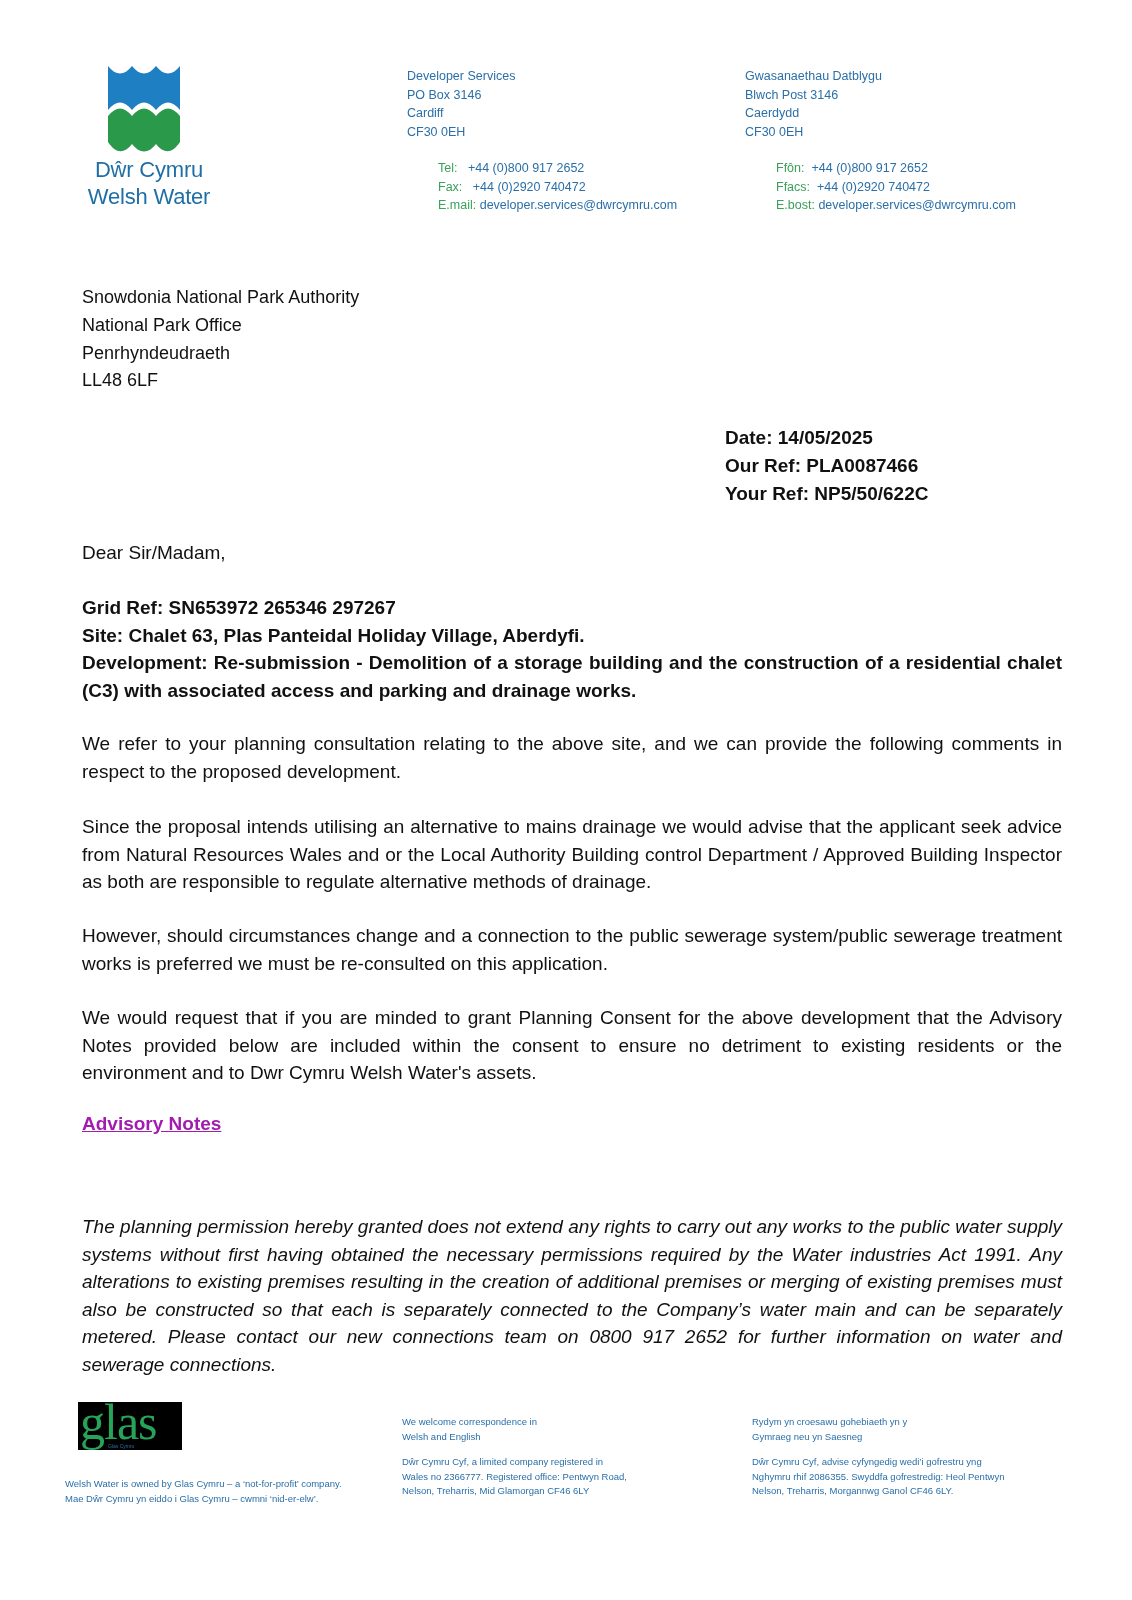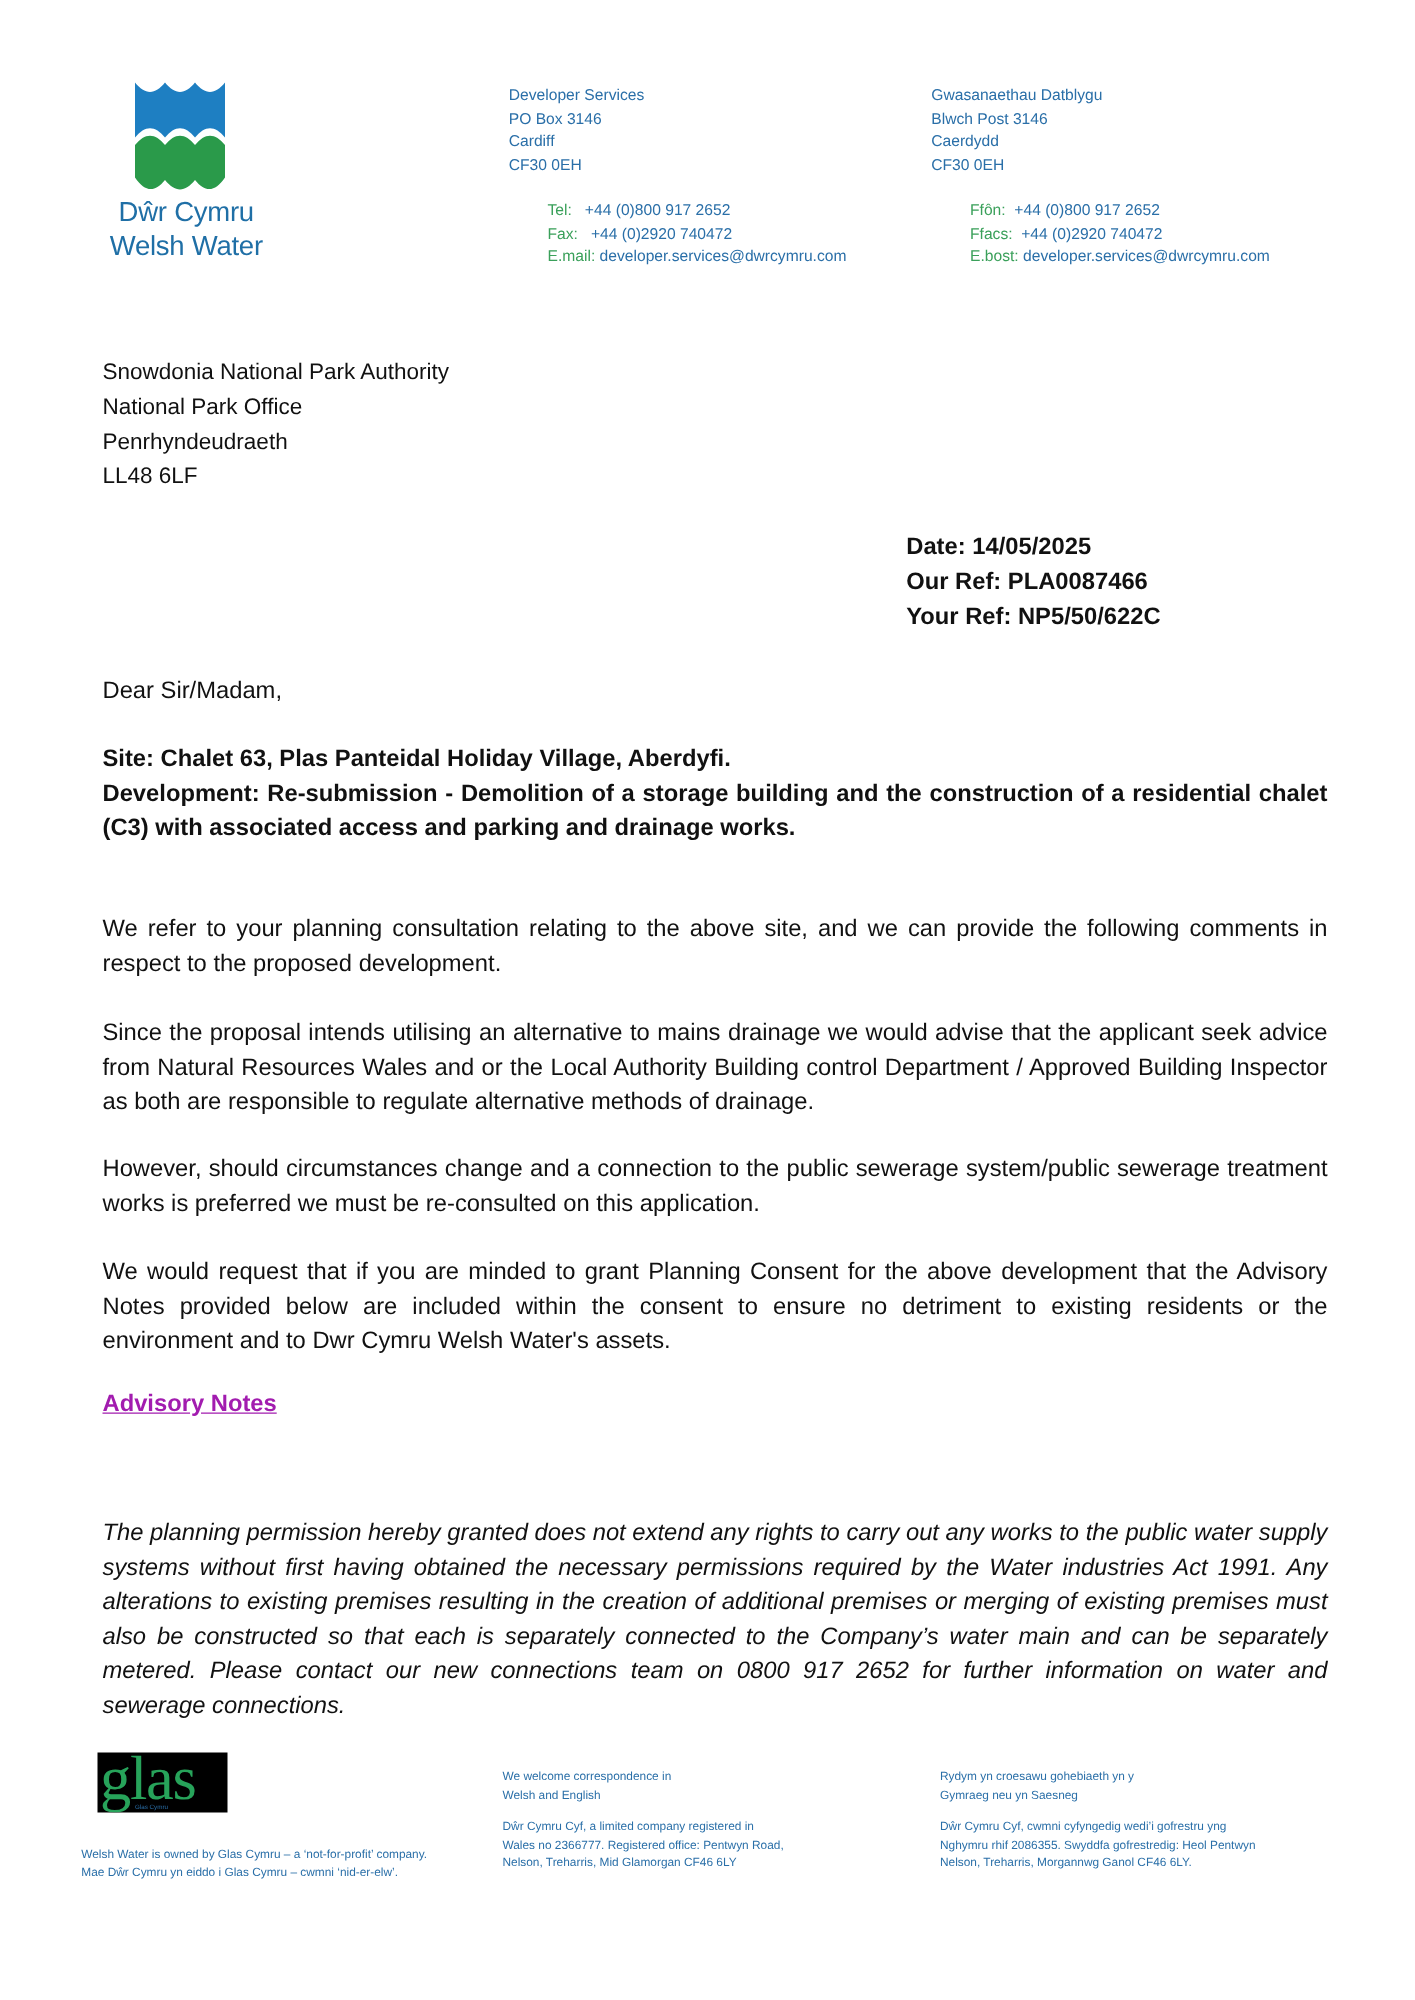--- a/index.html
+++ b/index.html
@@ -89,20 +89,21 @@
 
 <div class="abs refs">
   <div>Date: 14/05/2025</div>
   <div>Our Ref: PLA0087466</div>
   <div>Your Ref: NP5/50/622C</div>
 </div>
 
 <div class="abs body-text salutation">Dear Sir/Madam,</div>
 
 <div class="abs body-text subject">
+  <div>Grid Ref: SN653972 265346 297267</div>
   <div>Site: Chalet 63, Plas Panteidal Holiday Village, Aberdyfi.</div>
   <div>Development: Re-submission - Demolition of a storage building and the construction of a residential chalet (C3) with associated access and parking and drainage works.</div>
 </div>
 
 <div class="abs body-text p1">We refer to your planning consultation relating to the above site, and we can provide the following comments in respect to the proposed development.</div>
 <div class="abs body-text p2">Since the proposal intends utilising an alternative to mains drainage we would advise that the applicant seek advice from Natural Resources Wales and or the Local Authority Building control Department / Approved Building Inspector as both are responsible to regulate alternative methods of drainage.</div>
 <div class="abs body-text p3">However, should circumstances change and a connection to the public sewerage system/public sewerage treatment works is preferred we must be re-consulted on this application.</div>
 <div class="abs body-text p4">We would request that if you are minded to grant Planning Consent for the above development that the Advisory Notes provided below are included within the consent to ensure no detriment to existing residents or the environment and to Dwr Cymru Welsh Water's assets.</div>
 
 <div class="abs heading">Advisory Notes</div>
@@ -124,16 +125,16 @@
   <div class="gap"></div>
   <div>Dŵr Cymru Cyf, a limited company registered in</div>
   <div>Wales no 2366777. Registered office: Pentwyn Road,</div>
   <div>Nelson, Treharris, Mid Glamorgan CF46 6LY</div>
 </div>
 
 <div class="abs foot foot-right">
   <div>Rydym yn croesawu gohebiaeth yn y</div>
   <div>Gymraeg neu yn Saesneg</div>
   <div class="gap"></div>
-  <div>Dŵr Cymru Cyf, cwmni cyfyngedig wedi’i gofrestru yng</div>
+  <div>Dŵr Cymru Cyf, advise cyfyngedig wedi’i gofrestru yng</div>
   <div>Nghymru rhif 2086355. Swyddfa gofrestredig: Heol Pentwyn</div>
   <div>Nelson, Treharris, Morgannwg Ganol CF46 6LY.</div>
 </div>
 
 </body></html>

